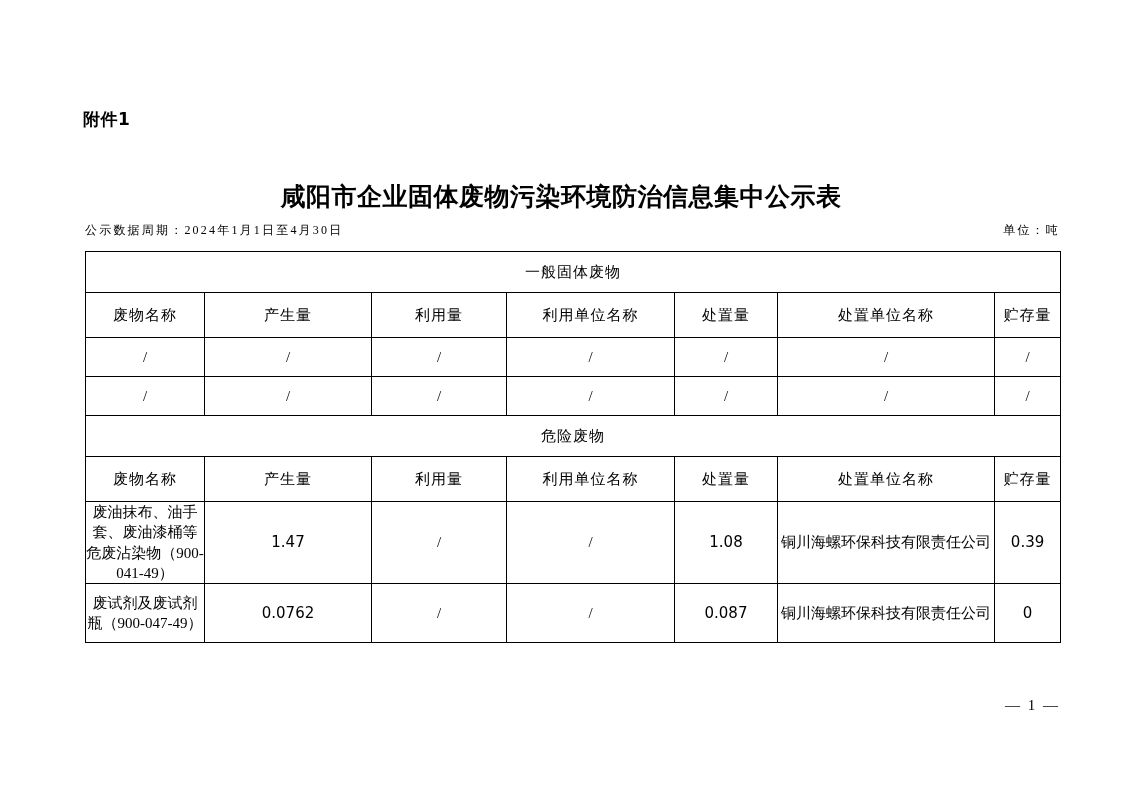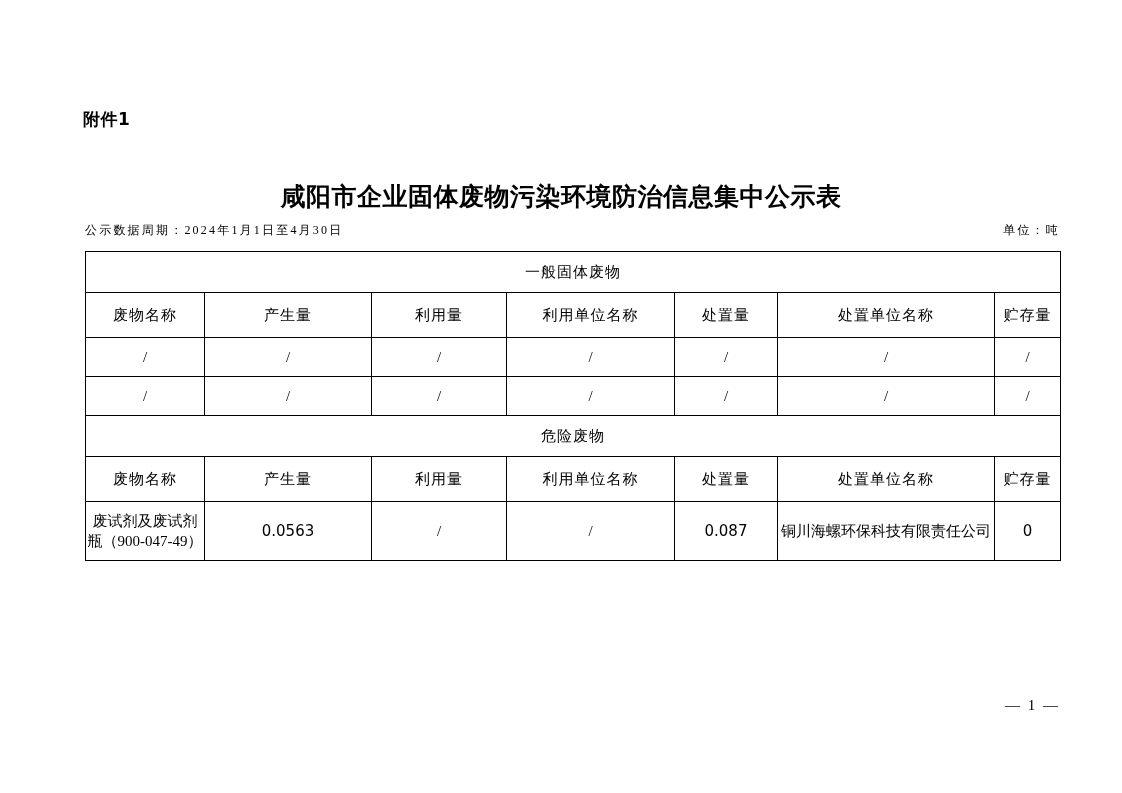--- a/index.html
+++ b/index.html
@@ -178,24 +178,33 @@
       <tr>
         <td class="h44 hdr">废物名称</td>
         <td class="h44 hdr">产生量</td>
         <td class="h44 hdr">利用量</td>
         <td class="h44 hdr">利用单位名称</td>
         <td class="h44 hdr">处置量</td>
         <td class="h44 hdr">处置单位名称</td>
         <td class="h44 hdr">贮存量</td>
       </tr>
 
+      <tr>
+        <td class="h72 cell-pad small">废油抹布、油手套、废油漆桶等危废沾染物（900-041-49）</td>
+        <td class="h72 num">1.47</td>
+        <td class="h72">/</td>
+        <td class="h72">/</td>
+        <td class="h72 num">1.08</td>
+        <td class="h72 org">铜川海螺环保科技有限责任公司</td>
+        <td class="h72 num">0.39</td>
+      </tr>
 
       <tr>
         <td class="h58 cell-pad small">废试剂及废试剂瓶（900-047-49）</td>
-        <td class="h58 num">0.0563</td>
+        <td class="h58 num">0.0762</td>
         <td class="h58">/</td>
         <td class="h58">/</td>
         <td class="h58 num">0.087</td>
         <td class="h58 org">铜川海螺环保科技有限责任公司</td>
         <td class="h58 num">0</td>
       </tr>
     </tbody>
   </table>
 
   <div class="page-number">— 1 —</div>

